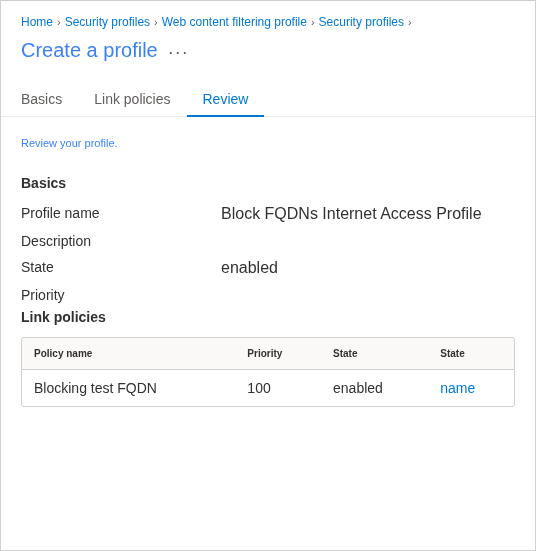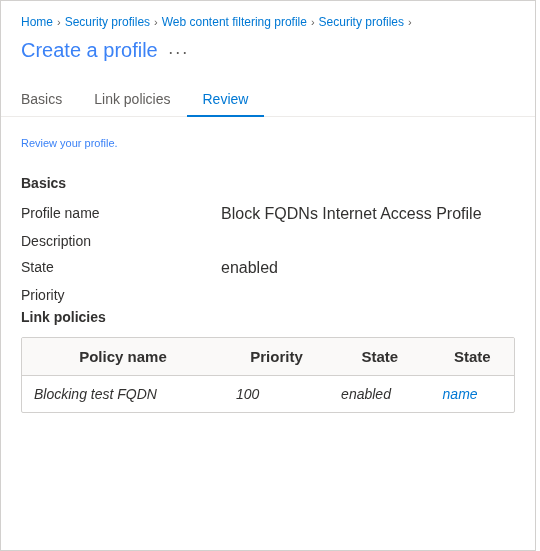--- a/index.html
+++ b/index.html
@@ -154,40 +154,39 @@
       width: 100%;
       border-collapse: collapse;
     }
 
     .table thead tr {
       background: #faf9f8;
       border-bottom: 1px solid #d2d0ce;
     }
 
     .table thead th {
-      text-align: center;
+      text-align: left;
       padding: 10px 12px;
-      font-size: 15px;
+      font-size: 10px;
       font-weight: 600;
       color: #323130;
     }
 
     .table tbody tr {
       border-bottom: 1px solid #edebe9;
     }
 
     .table tbody tr:last-child {
       border-bottom: none;
     }
 
     .table tbody td {
       padding: 10px 12px;
       font-size: 14px;
       color: #323130;
-      font-style: italic;
     }
 
     .table-link {
       color: #0078d4;
       cursor: pointer;
       text-decoration: none;
     }
   </style>
 </head>
 <body>

